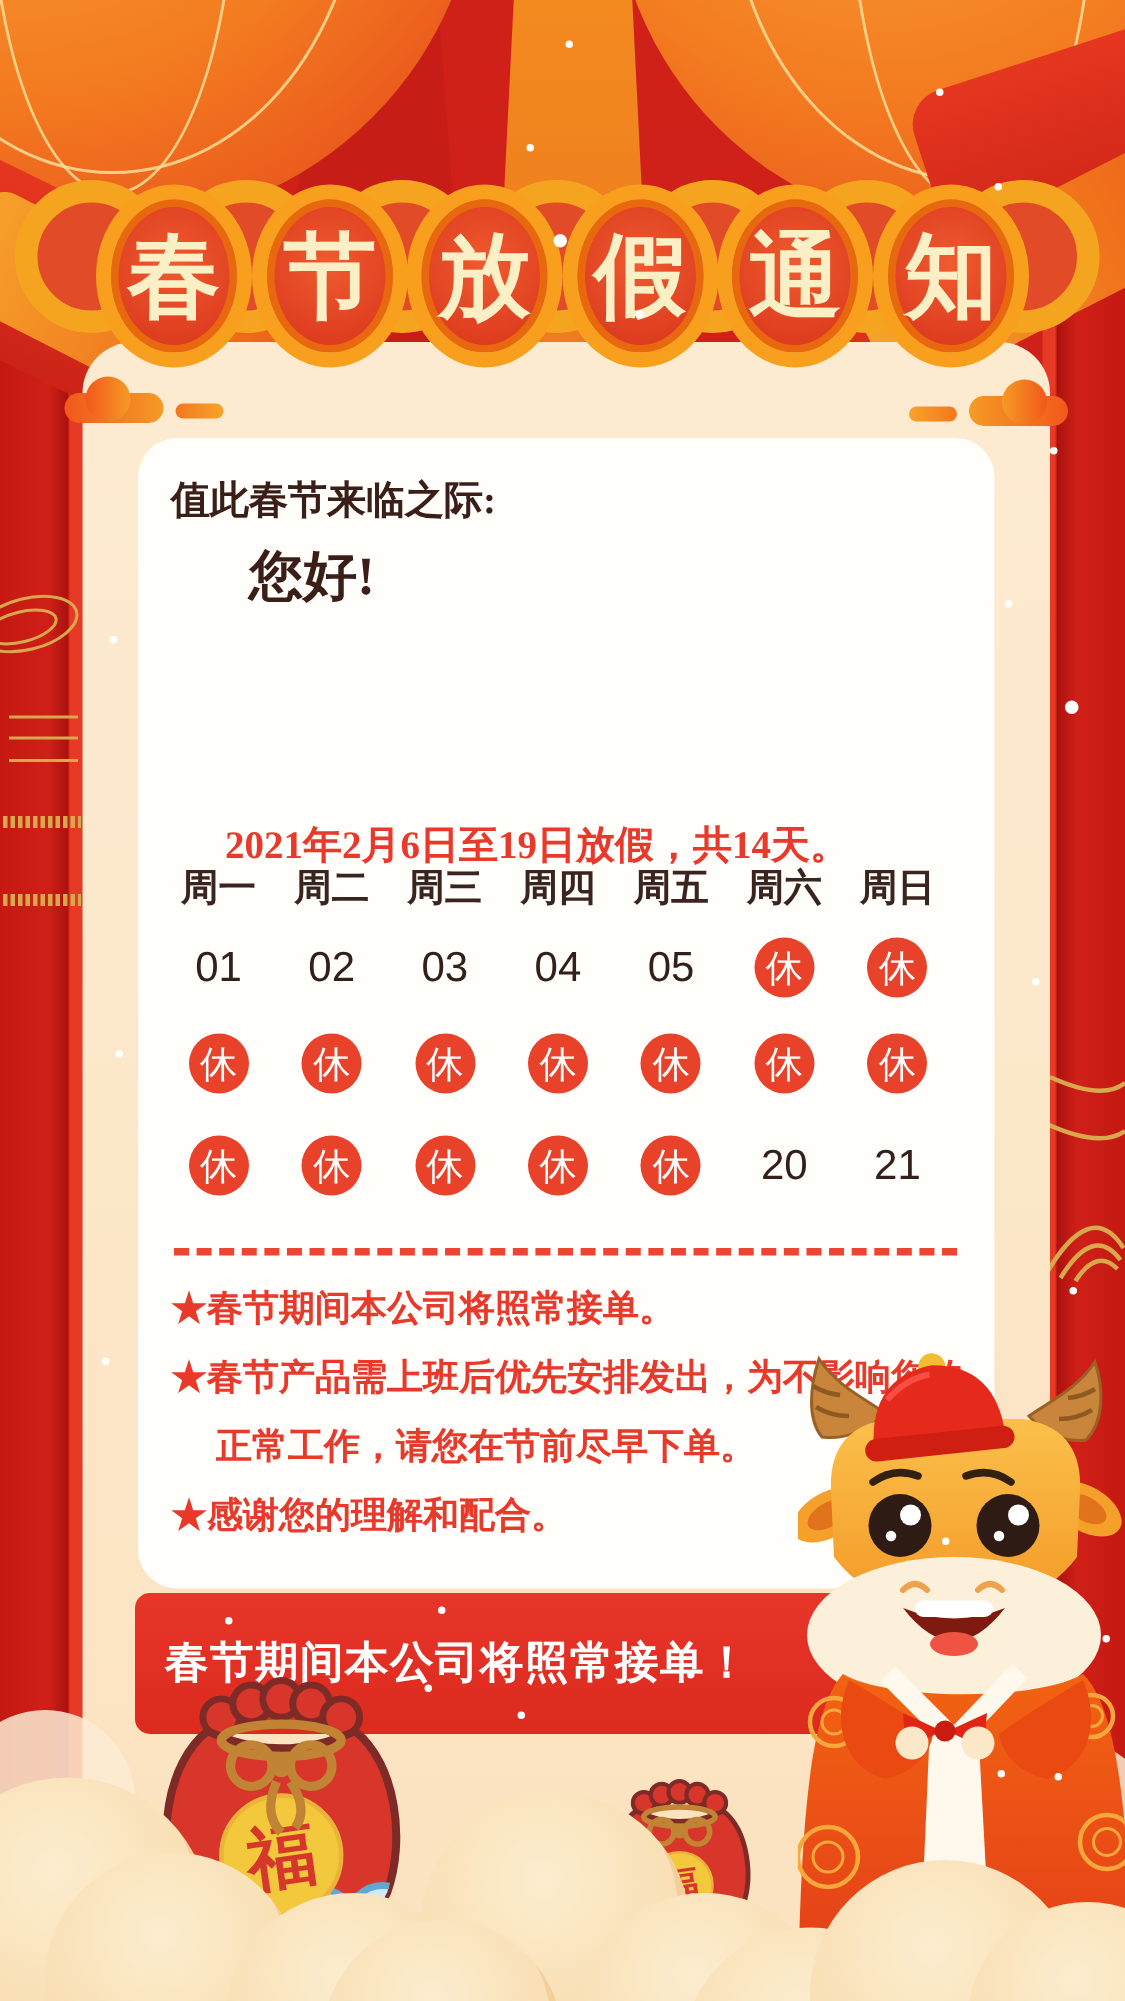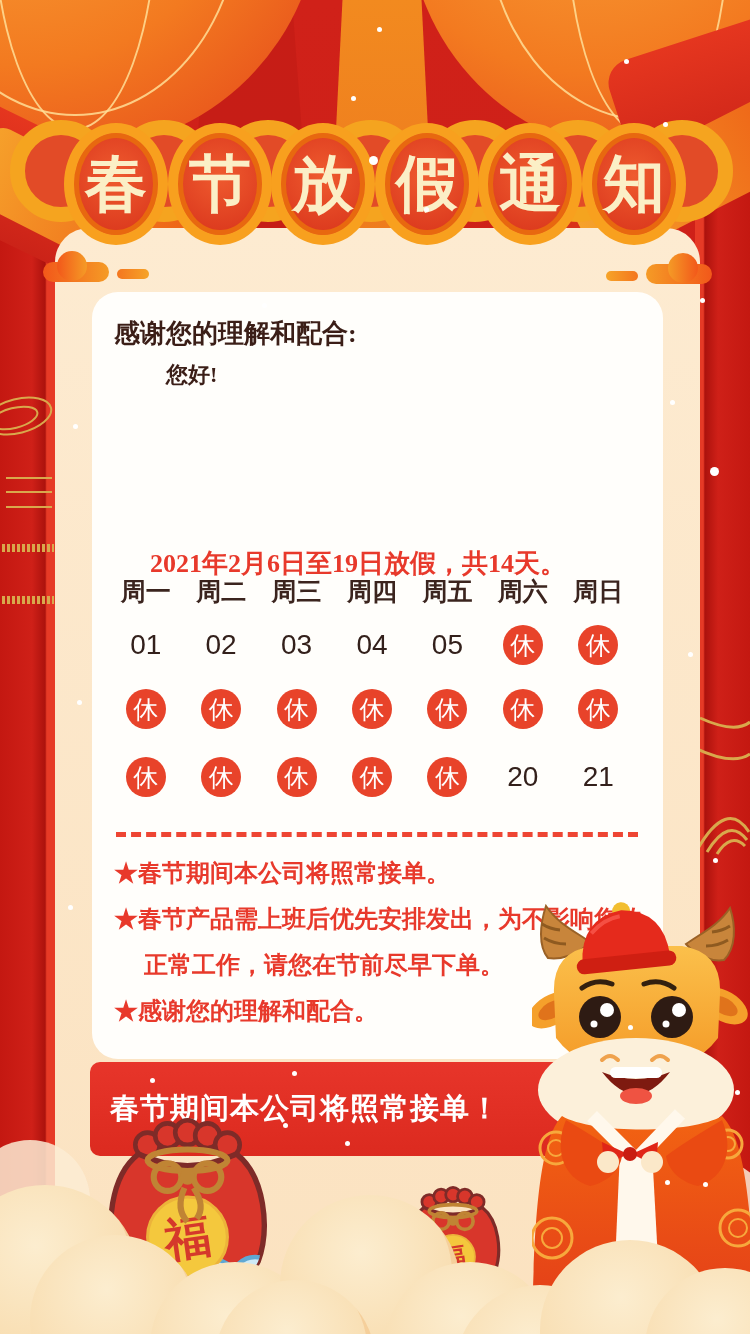--- a/index.html
+++ b/index.html
@@ -50,21 +50,21 @@
     background:inherit;}
   .cloudlet::after{content:"";position:absolute;right:-40px;top:7px;width:32px;height:10px;border-radius:5px;
     background:linear-gradient(90deg,#F4761F,#F6A428);}
   .cloudlet.cl-left{left:43px;top:262px;}
   .cloudlet.cl-right{left:646px;top:264px;transform:scaleX(-1);}
   .card{position:absolute;left:92px;top:292px;width:571px;height:767px;z-index:6;
     background:#FFFEFB;border-radius:26px;}
   
   .serif{font-family:"Liberation Serif","DejaVu Serif",serif;}
   .salutation{position:absolute;left:22px;top:24px;font-size:26px;font-weight:600;color:#3B1E17;}
-  .greeting{position:absolute;left:22px;top:68px;font-size:22px;font-weight:600;color:#3B1E17;text-indent:52px;}
+  .greeting{position:absolute;left:22px;top:68px;font-size:36px;font-weight:600;color:#3B1E17;text-indent:52px;}
   .paragraph{position:absolute;left:14px;top:110px;width:546px;font-size:25px;line-height:44px;
     font-weight:600;color:#3B1E17;text-align:justify;}
   .schedule-heading{position:absolute;left:54px;top:196px;font-size:30px;font-weight:bold;color:#2F1812;}
   .holiday-dates{position:absolute;left:58px;top:254px;font-size:26px;font-weight:bold;color:#E8392B;}
   
   .calendar{position:absolute;left:16px;top:276px;width:528px;display:grid;
     grid-template-columns:repeat(7,1fr);grid-template-rows:46px 62px 66px 70px;place-items:center;}
   .day-head{font-size:25px;font-weight:bold;color:#3B241E;}
   .cell{font-size:28px;color:#33201B;}
   .rest-badge{display:flex;width:40px;height:40px;border-radius:50%;background:#E8432A;color:#fff;
@@ -165,21 +165,21 @@
       </div>
     <div class="badge" style="left:478px">
         <span>通</span>
       </div>
     <div class="badge" style="left:582px">
         <span>知</span>
       </div>
   </div>
 
   <div class="card">
-    <div class="salutation serif">感谢您的理解和配合:</div>
+    <div class="salutation serif">值此春节来临之际:</div>
     <div class="greeting serif">您好!</div>
     <div class="holiday-dates serif">2021年2月6日至19日放假，共14天。</div>
     <div class="calendar">
         <span class="day-head">周一</span>
         <span class="day-head">周二</span>
         <span class="day-head">周三</span>
         <span class="day-head">周四</span>
         <span class="day-head">周五</span>
         <span class="day-head">周六</span>
         <span class="day-head">周日</span>

